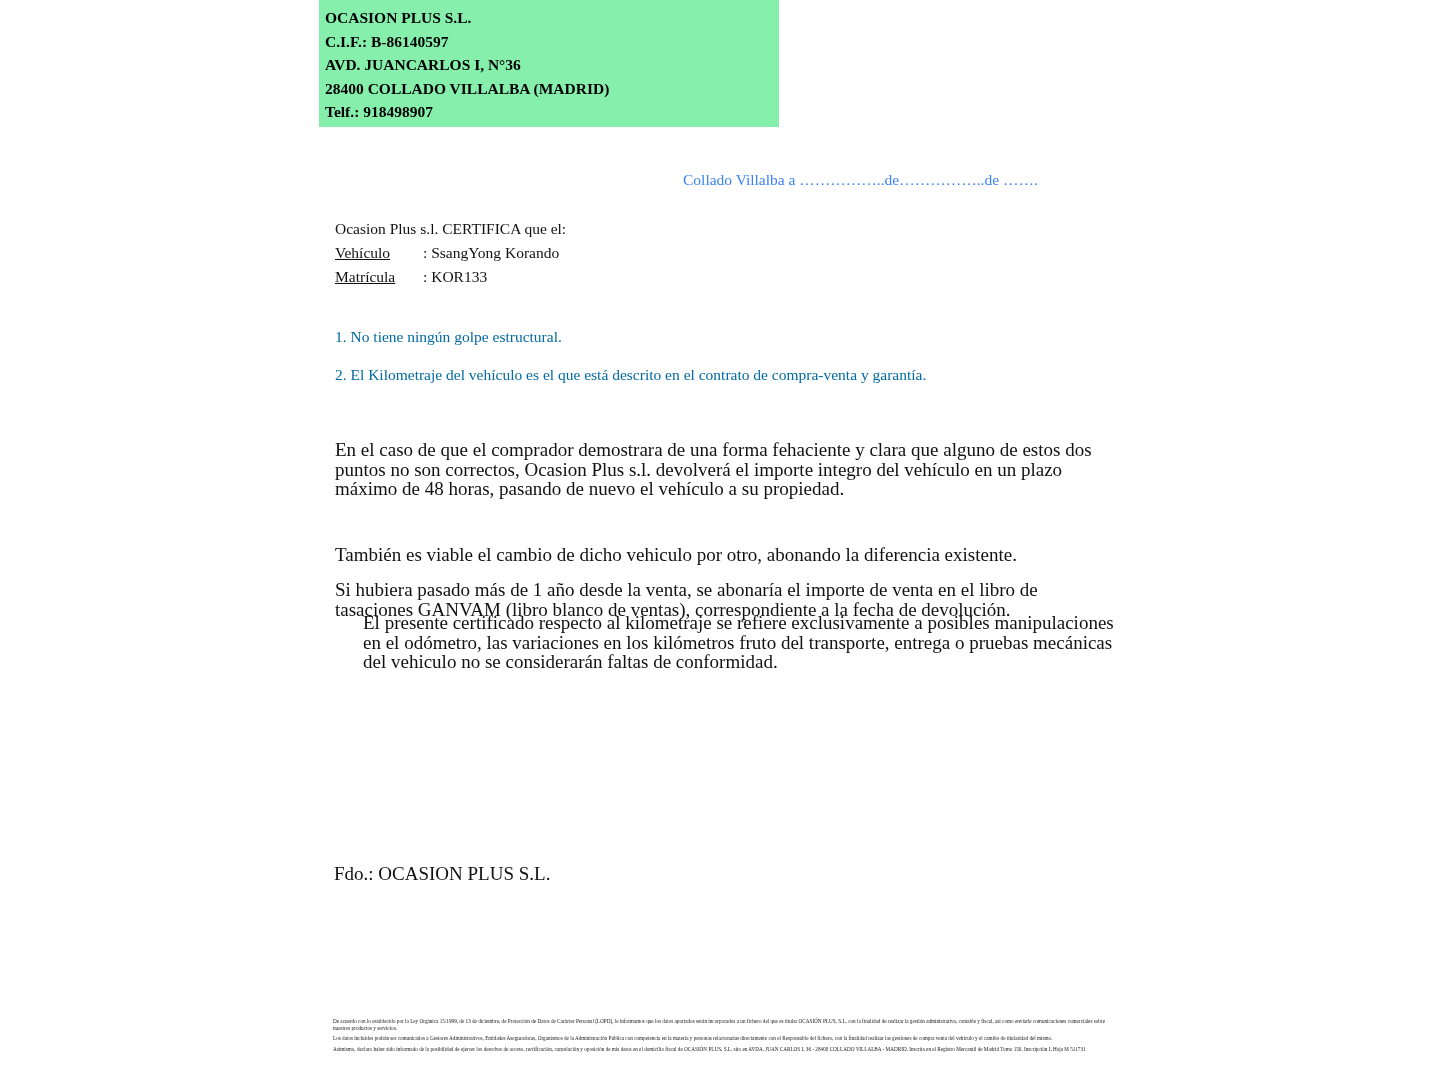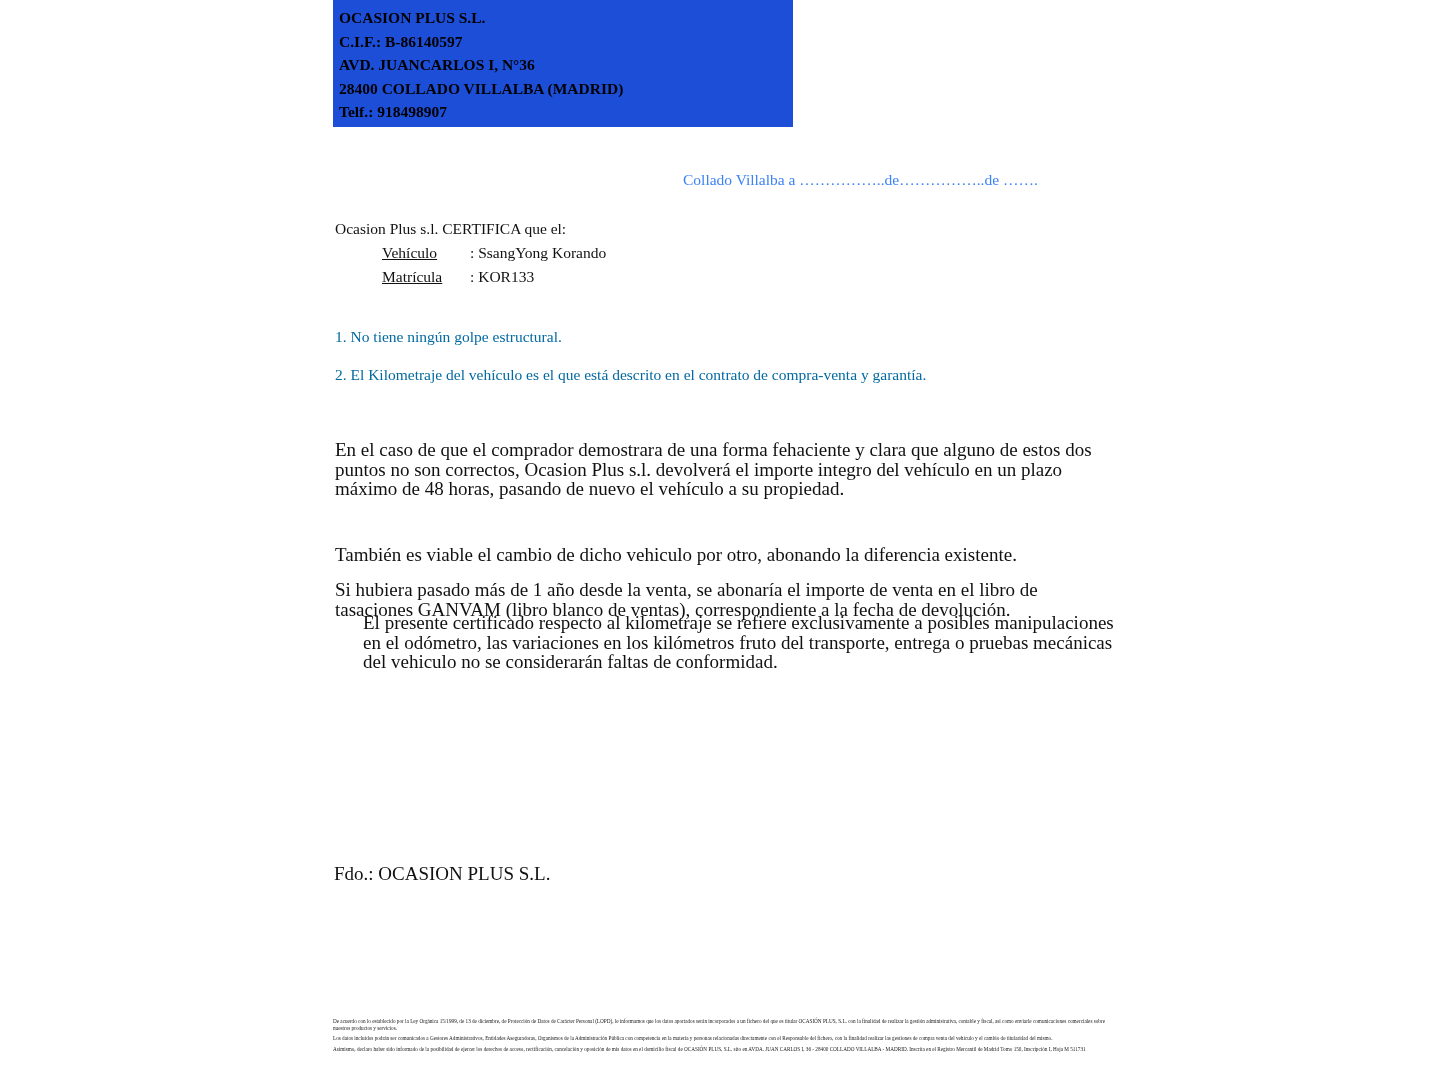--- a/index.html
+++ b/index.html
@@ -21,25 +21,25 @@
     left: 0;
     top: 0;
     width: 1440px;
     height: 1080px;
     background: #ffffff;
   }
 
   
   .letterhead {
     position: absolute;
-    left: 333px;
+    left: 319px;
     top: 0px;
     width: 460px;
     height: 127px;
-    background: #1d4ed8;
+    background: #86efac;
     box-sizing: border-box;
     padding: 6px 0 0 6px;
   }
   .letterhead .lh-line {
     font-family: "Liberation Serif", serif;
     font-weight: bold;
     font-size: 15.5px;
     line-height: 23.5px;
     color: #000000;
     white-space: nowrap;
@@ -64,21 +64,20 @@
     line-height: 24px;
     color: #111111;
   }
   .certifica .row {
     white-space: nowrap;
   }
   .lbl-underline {
     text-decoration: underline;
     display: inline-block;
     width: 68px;
-    margin-left: 47px;
   }
   .kv-sep {
     display: inline-block;
     width: 20px;
   }
 
   
   .point {
     position: absolute;
     left: 335px;

